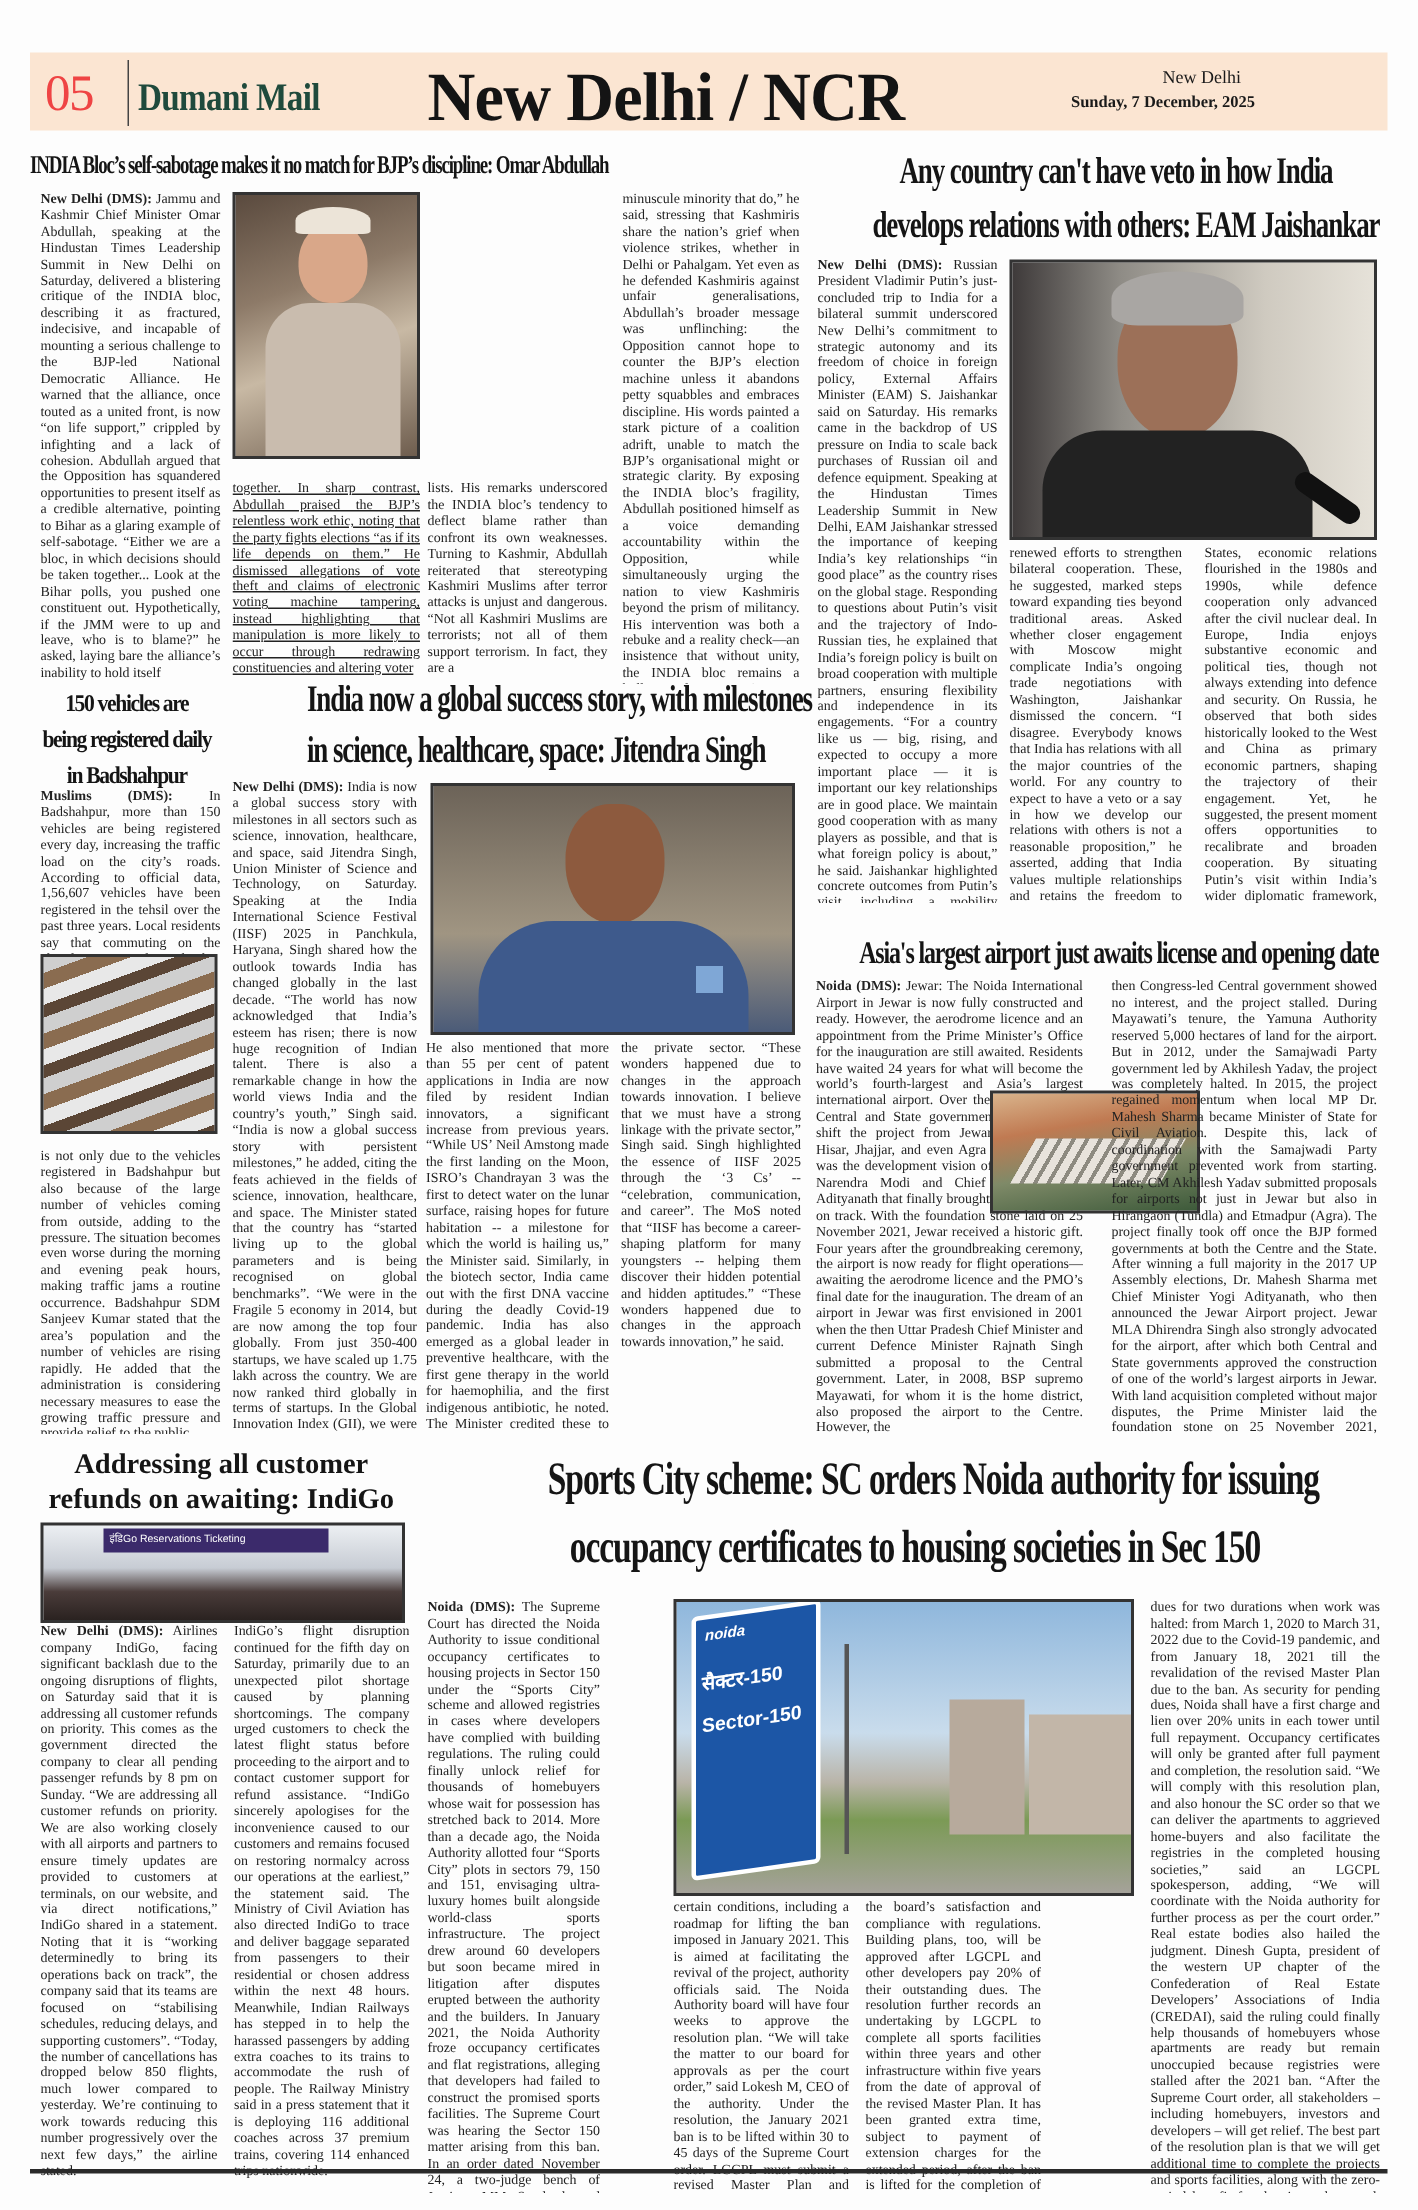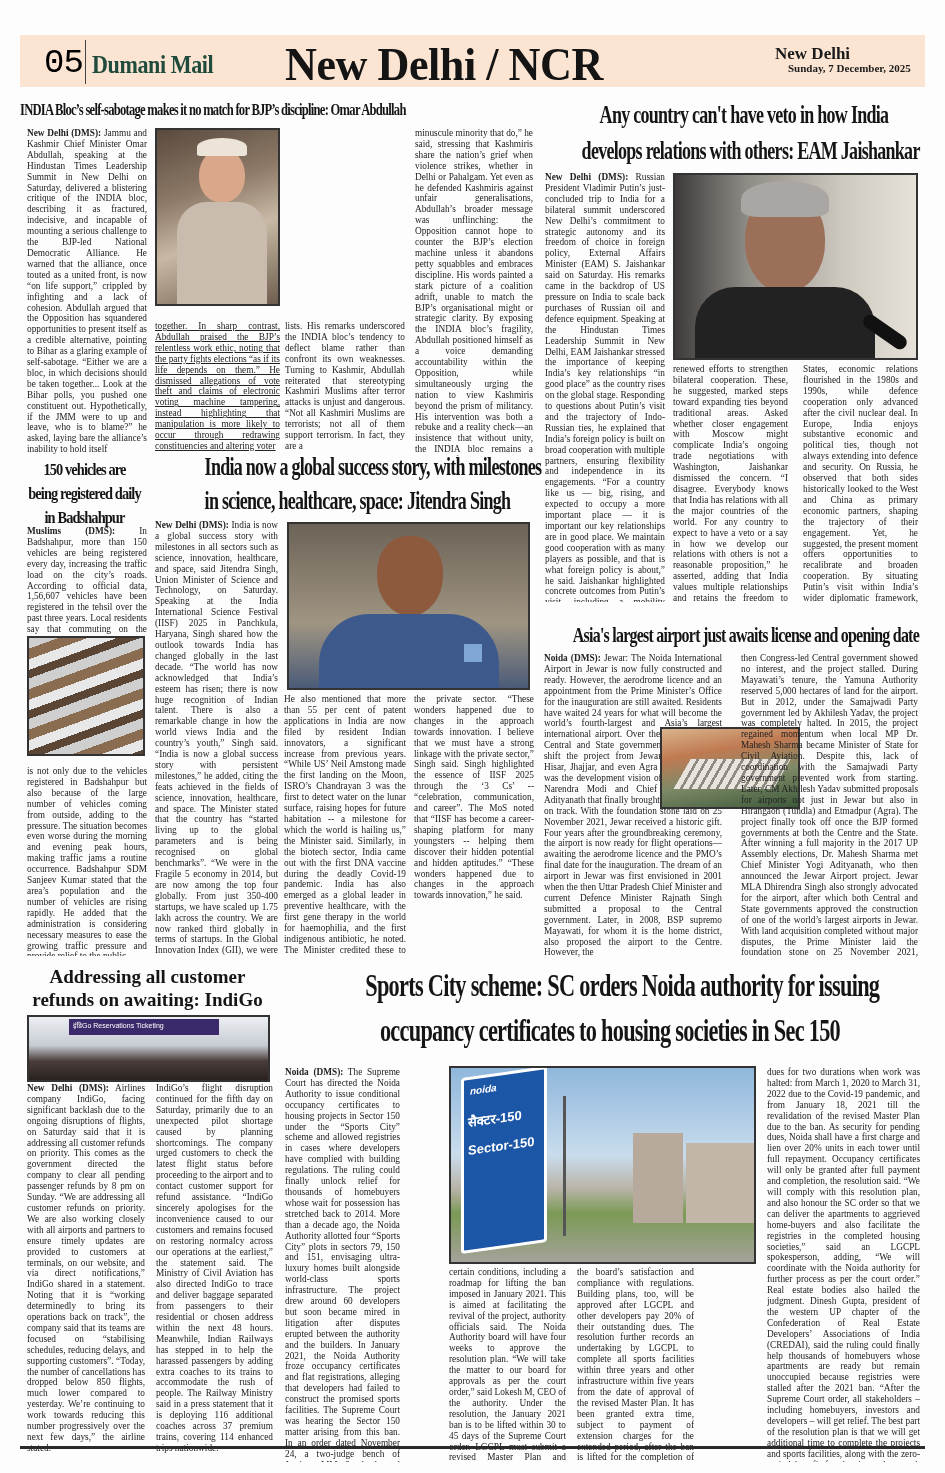--- a/index.html
+++ b/index.html
@@ -1,25 +1,25 @@
 <!DOCTYPE html>
 <html><head>
 <meta charset="utf-8">
 <style>
   * { box-sizing: border-box; margin: 0; padding: 0; }
   html, body { width: 945px; height: 1473px; background: #fdfdfd; overflow: hidden; }
   body { position: relative; font-family: "Liberation Serif", serif; color: #1a1a1a; }
   .abs { position: absolute; }
   .masthead { left: 20px; top: 35px; width: 905px; height: 52px; background: #fbe5d2; }
-  .page-no { left: 44px; top: 44px; font-size: 34px; font-family: Liberation Mono, monospace; font-weight: 400; color: #000000; letter-spacing: -1px; }
+  .page-no { left: 30px; top: 44px; font-size: 34px; font-family: Liberation Serif, serif; font-weight: 400; color: #ef4444; letter-spacing: -1px; }
   .mast-divider { left: 85px; top: 40px; width: 1px; height: 44px; background: #444; }
   .paper-name { left: 92px; top: 50px; font-size: 26px; font-weight: 700; color: #1f4a3c; font-family: "Liberation Serif", serif; letter-spacing: -0.5px; transform: scaleX(0.85); transform-origin: left; }
   .section-title { left: 285px; top: 38px; font-size: 46px; font-weight: 700; color: #141414; font-family: "Liberation Serif", serif; letter-spacing: -0.5px; transform: scaleX(0.96); transform-origin: left; white-space: nowrap; }
-  .mast-city { left: 775px; top: 44px; font-size: 17px; font-weight: 700; }
-  .mast-date { left: 788px; top: 62px; font-size: 11px; font-weight: 700; }
+  .mast-city { left: 775px; top: 44px; font-size: 12px; font-weight: 400; }
+  .mast-date { left: 714px; top: 62px; font-size: 11px; font-weight: 700; }
 
   .headline { font-family: "Liberation Sans Narrow", "Liberation Sans", sans-serif; font-weight: 700; color: #151515; text-align: center; line-height: 1.2; transform-origin: center; }
   .hl-cond { font-family: "Liberation Serif", serif; font-weight: 700; letter-spacing: -1px; }
   .col { font-size: 9.3px; line-height: 10.9px; text-align: justify; color: #222; overflow: hidden; }
   .col .dl { font-weight: 700; }
   .photo { border: 2px solid #333; overflow: hidden; }
   .rule { height: 3px; background: #2a2a2a; }
 </style>
 </head>
 <body>

